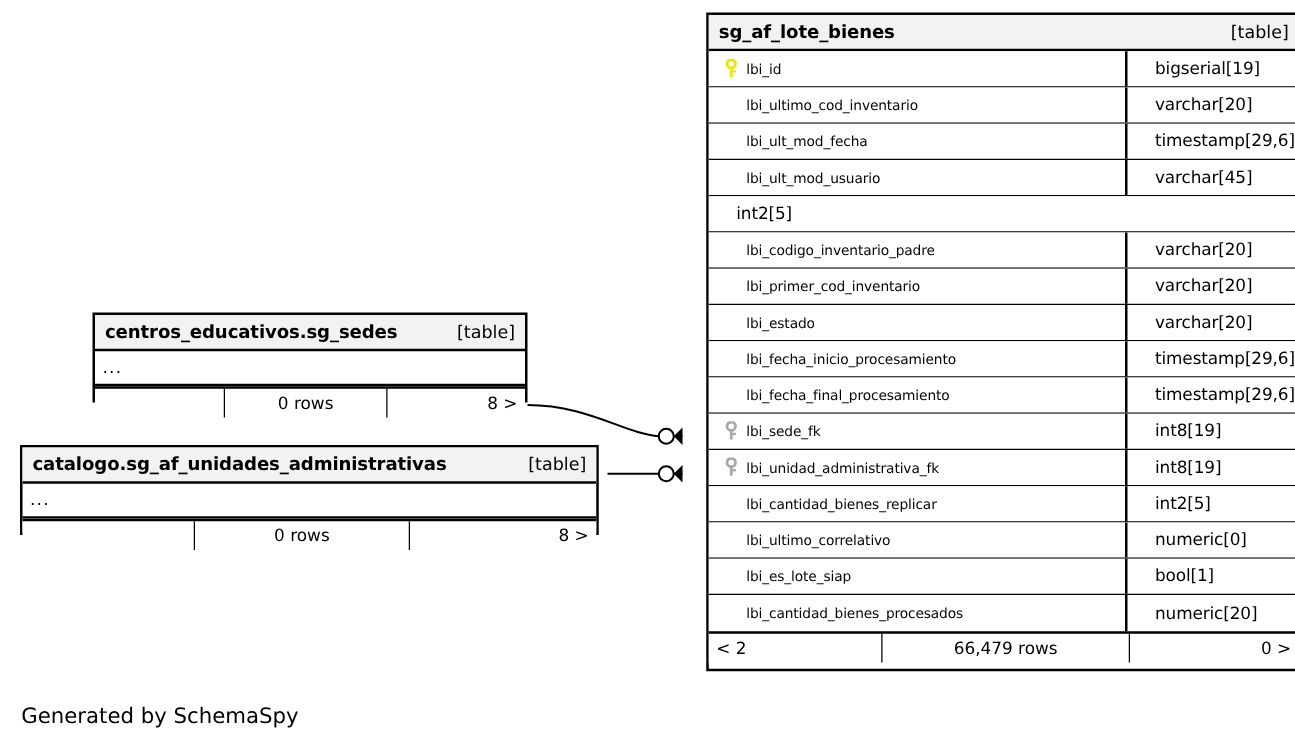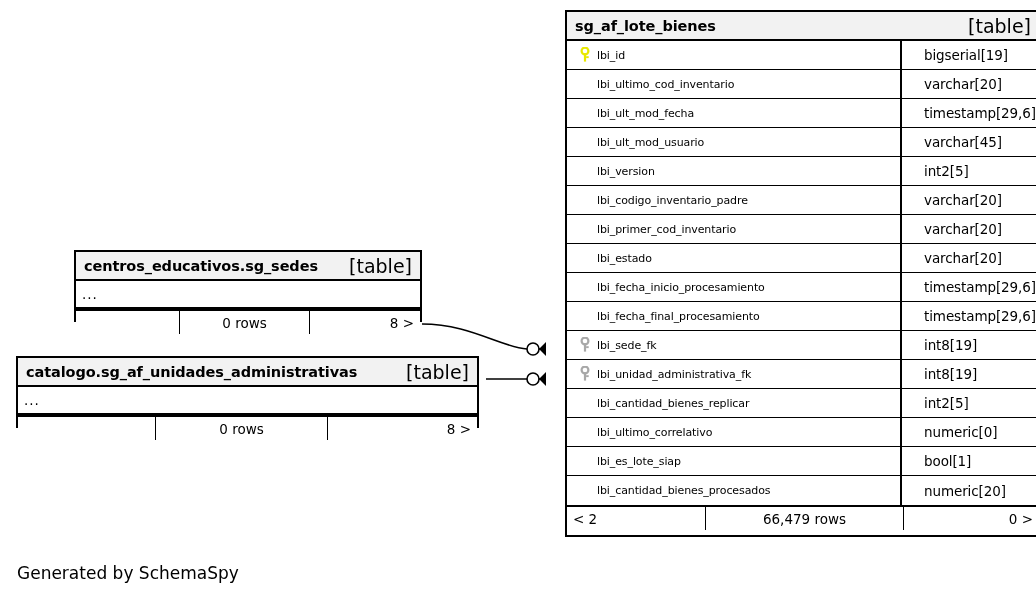--- a/index.html
+++ b/index.html
@@ -33,21 +33,21 @@
     height: 29px;
     box-sizing: border-box;
   }
   .entity-title {
     font-weight: bold;
     font-size: 14.5px;
     white-space: nowrap;
     letter-spacing: -0.1px;
   }
   .entity-kind {
-    font-size: 19px;
+    font-size: 14px;
     white-space: nowrap;
     padding-left: 10px;
   }
 
   .col-row {
     display: flex;
     align-items: stretch;
     height: 29px;
     box-sizing: border-box;
     border-bottom: 1px solid #000000;
@@ -227,24 +227,20 @@
         <div class="col-type">timestamp[29,6]</div>
       </div>
       <div class="col-row">
         <div class="col-name">
           <span class="key-slot"></span>
           <span class="col-label">lbi_ult_mod_usuario</span>
         </div>
         <div class="col-type">varchar[45]</div>
       </div>
       <div class="col-row">
-        <div class="col-name">
-          <span class="key-slot"></span>
-          <span class="col-label">lbi_version</span>
-        </div>
         <div class="col-type">int2[5]</div>
       </div>
       <div class="col-row">
         <div class="col-name">
           <span class="key-slot"></span>
           <span class="col-label">lbi_codigo_inventario_padre</span>
         </div>
         <div class="col-type">varchar[20]</div>
       </div>
       <div class="col-row">

